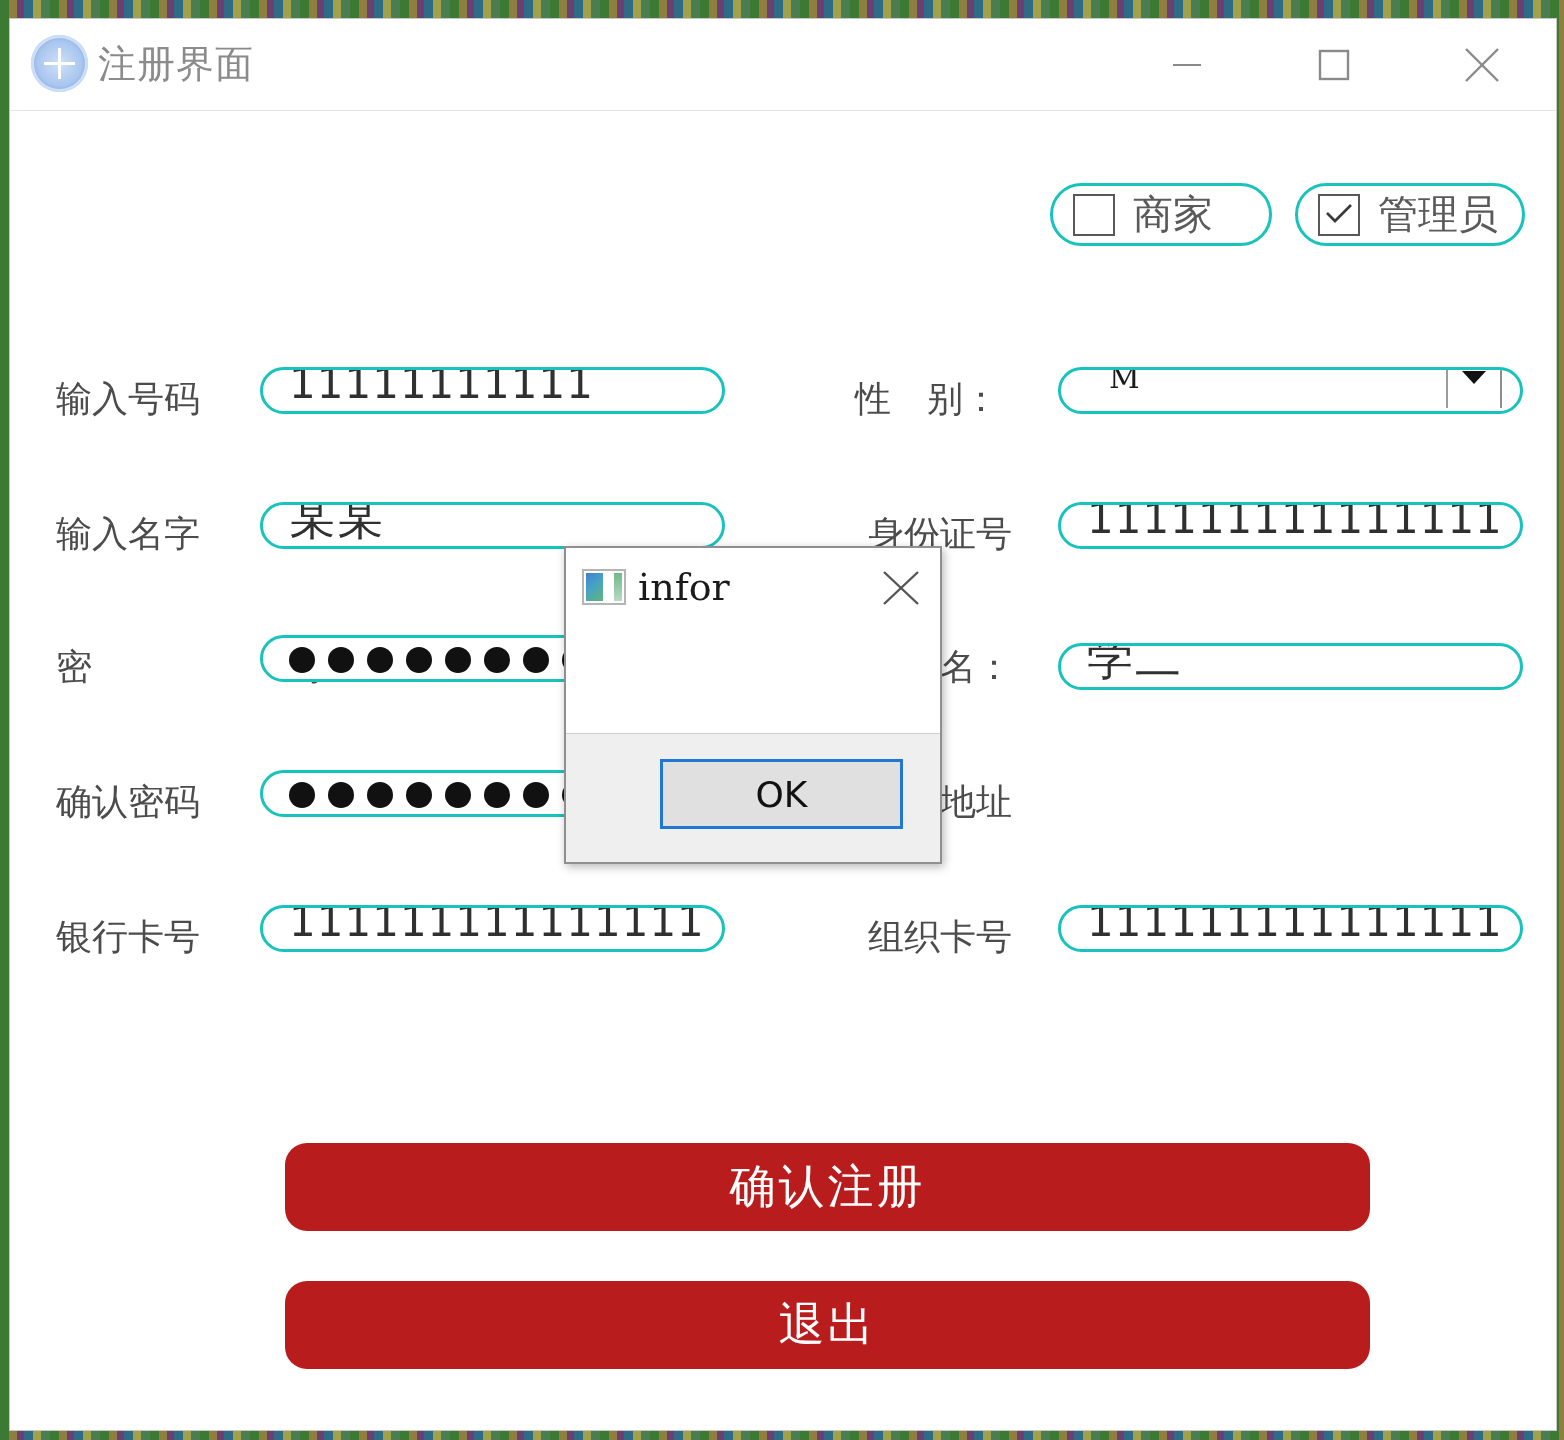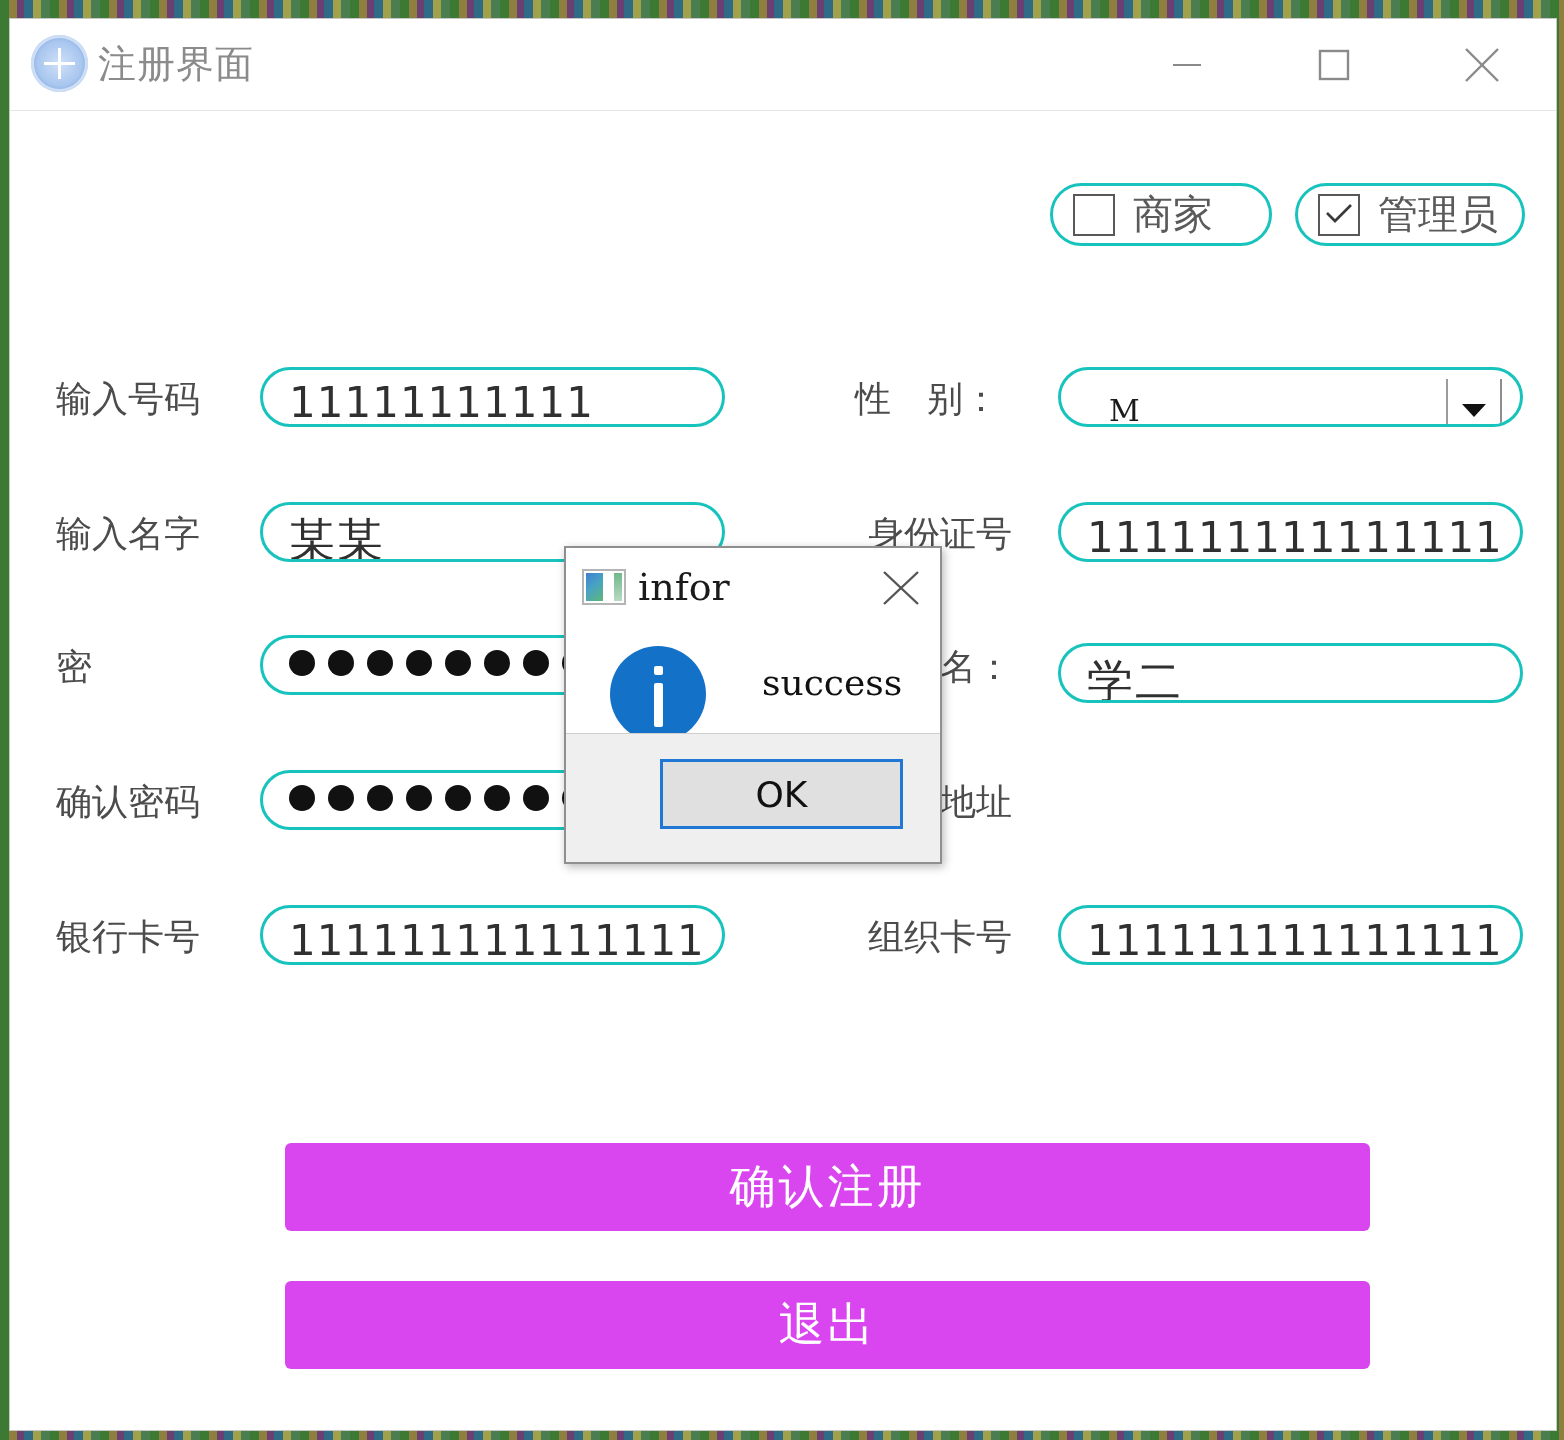--- a/index.html
+++ b/index.html
@@ -136,28 +136,28 @@
   .field-label {
     position: absolute;
     font-size: 36px;
     color: #4c4c4c;
     font-family: "DejaVu Sans", "Liberation Sans", sans-serif;
     white-space: nowrap;
     line-height: 1;
   }
   .field-box {
     position: absolute;
-    height: 60px;
+    height: 47px;
     border: 3px solid #17c3bc;
     border-radius: 33px;
     background: #ffffff;
     box-sizing: border-box;
     display: flex;
-    align-items: flex-start;
-    padding: 12px 26px;
+    align-items: flex-end;
+    padding: 6px 26px;
     overflow: hidden;
     white-space: nowrap;
   }
   .field-value {
     font-size: 42px;
     color: #303030;
     font-family: "DejaVu Sans", "Liberation Sans", sans-serif;
     line-height: 1;
     letter-spacing: 1px;
   }
@@ -230,23 +230,23 @@
     border-right: 12px solid transparent;
     border-top: 13px solid #111111;
   }
 
   
   .action-btn {
     position: absolute;
     left: 275px;
     width: 1085px;
     height: 88px;
-    background: #d946ef;
+    background: #b91c1c;
     border: none;
-    border-radius: 6px;
+    border-radius: 22px;
     color: #ffffff;
     font-size: 46px;
     font-family: "DejaVu Sans", "Liberation Sans", sans-serif;
     letter-spacing: 3px;
     cursor: default;
     display: flex;
     align-items: center;
     justify-content: center;
   }
   #btn-register { top: 1124px; }
@@ -485,22 +485,18 @@
     <div id="dlg-titlebar">
       <span id="dlg-icon"></span>
       <span id="dlg-title">infor</span>
       <span id="dlg-close">
         <svg width="46" height="44" viewBox="0 0 46 44">
           <line x1="6" y1="6" x2="40" y2="38" stroke="#555555" stroke-width="2.4"></line>
           <line x1="40" y1="6" x2="6" y2="38" stroke="#555555" stroke-width="2.4"></line>
         </svg>
       </span>
     </div>
-    <div id="dlg-body">
-      <span id="info-icon"></span>
-      <span id="dlg-message">success</span>
-    </div>
     <div id="dlg-footer">
       <div id="dlg-ok">OK</div>
     </div>
   </div>
 
 </div>
 
 </body></html>

